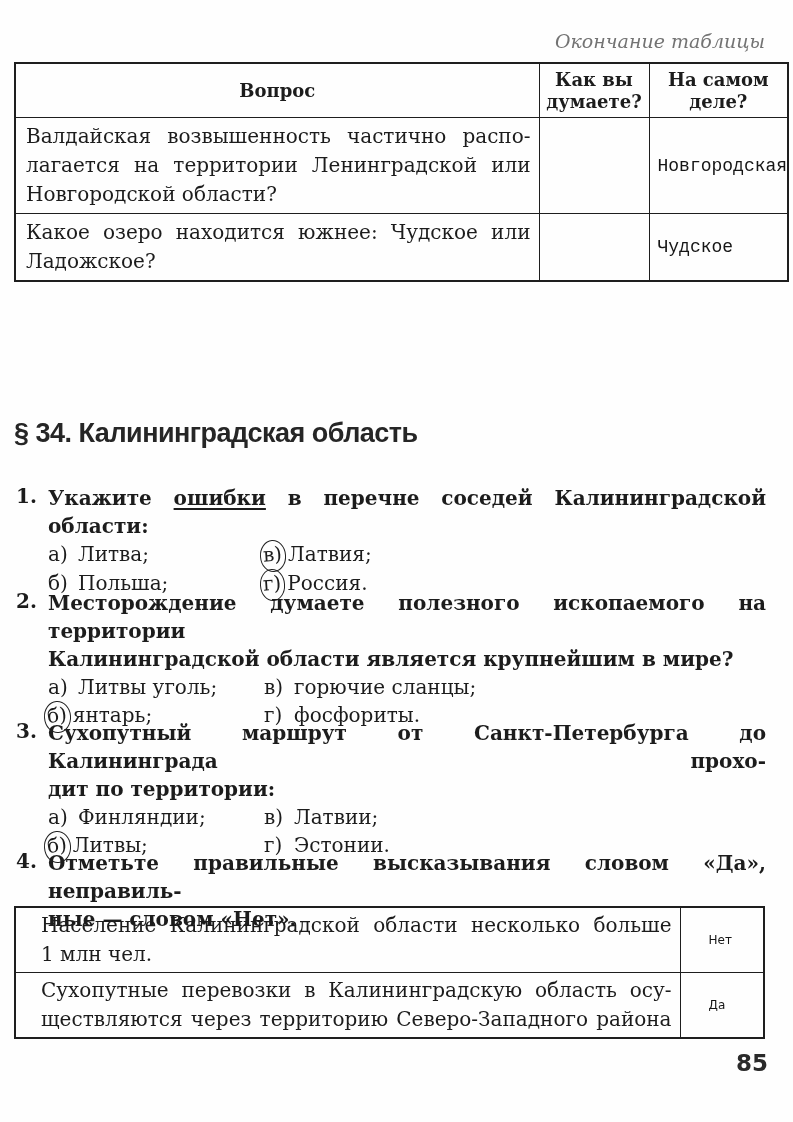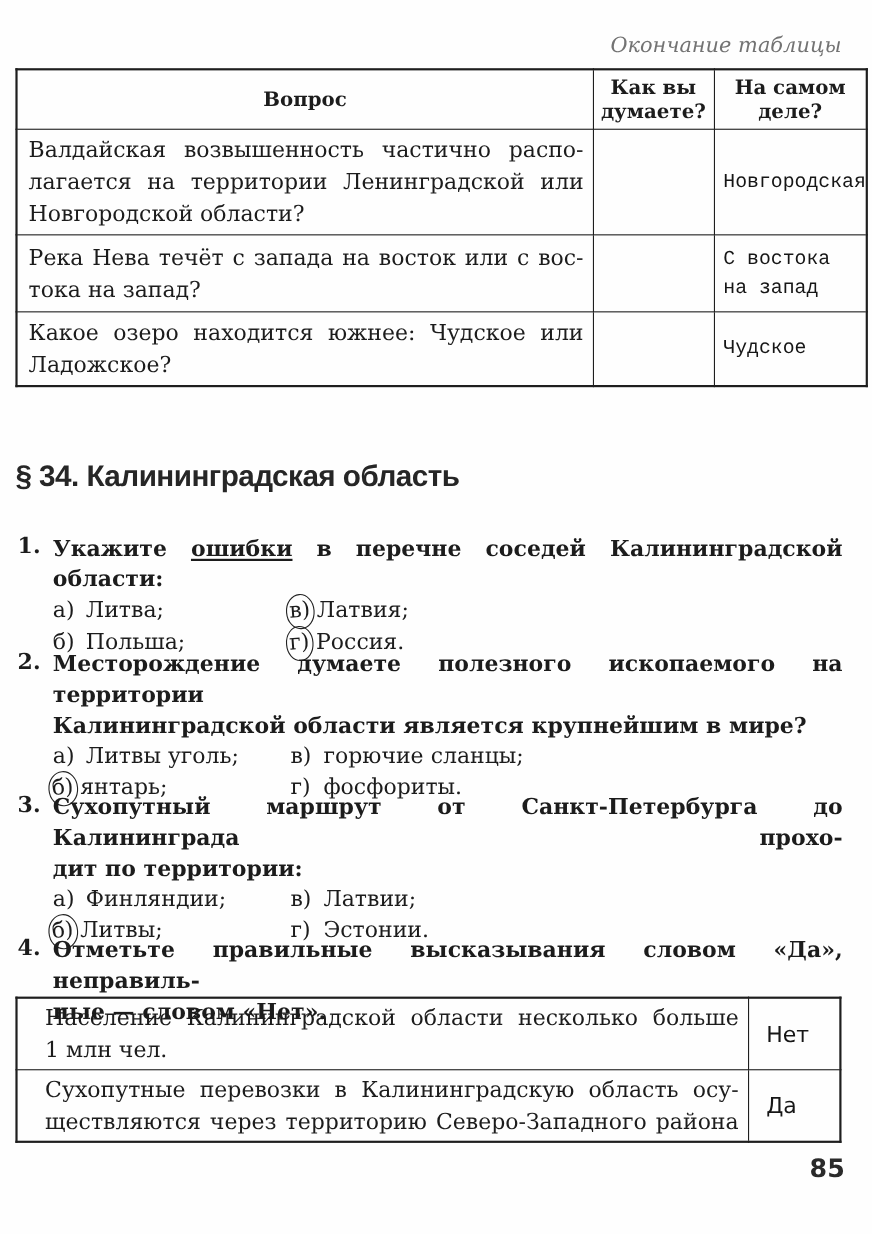--- a/index.html
+++ b/index.html
@@ -58,21 +58,21 @@
   u{text-underline-offset:3px;}
 
   
   .t2{left:14px;top:906px;border-collapse:collapse;table-layout:fixed;border:2px solid #1e1e1e;}
   .t2 col.c-s{width:665px;} .t2 col.c-a{width:84px;}
   .t2 td{border:1px solid #1e1e1e;vertical-align:middle;}
   .scell{font-size:20px;padding:3px 8px 3px 25px;}
   .scell .ln{line-height:29px;}
   .t2 .acell2{
     font-family:"DejaVu Sans","Liberation Sans",sans-serif;
-    font-size:20px;text-align:left;padding-left:16px;color:#161616;
+    font-size:12px;text-align:left;padding-left:28px;color:#161616;
   }
   .br1{height:62px;} .br2{height:54px;}
 
   .page-num{
     right:25px;top:1050px;
     font-family:"DejaVu Sans","Liberation Sans",sans-serif;
     font-weight:bold;font-size:23px;color:#2a2a2a;
   }
 </style>
 </head>
@@ -94,31 +94,20 @@
   </tr>
   <tr class="r1">
     <td class="qcell">
       <div class="ln jl">Валдайская возвышенность частично распо-</div>
       <div class="ln jl">лагается на территории Ленинградской или</div>
       <div class="ln">Новгородской области?</div>
     </td>
     <td></td>
     <td class="acell">
       <div>Новгородская</div>
-    </td>
-  </tr>
-  <tr class="r2">
-    <td class="qcell">
-      <div class="ln jl">Река Нева течёт с запада на восток или с вос-</div>
-      <div class="ln">тока на запад?</div>
-    </td>
-    <td></td>
-    <td class="acell">
-      <div>С востока</div>
-      <div>на запад</div>
     </td>
   </tr>
   <tr class="r3">
     <td class="qcell">
       <div class="ln jl">Какое озеро находится южнее: Чудское или</div>
       <div class="ln">Ладожское?</div>
     </td>
     <td></td>
     <td class="acell">
       <div>Чудское</div>

